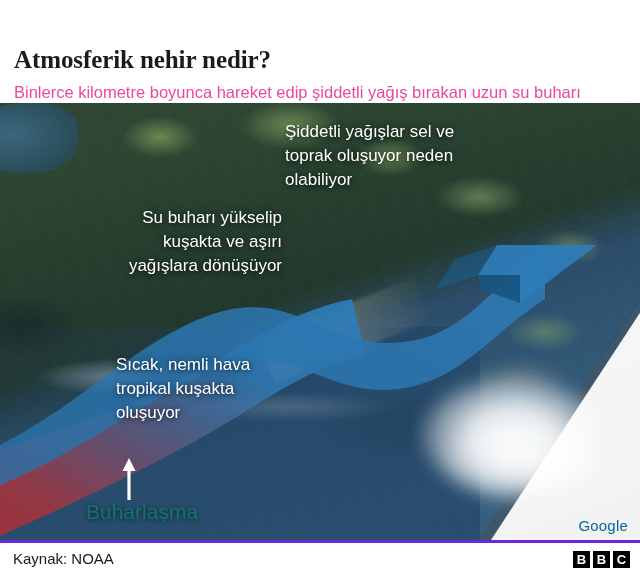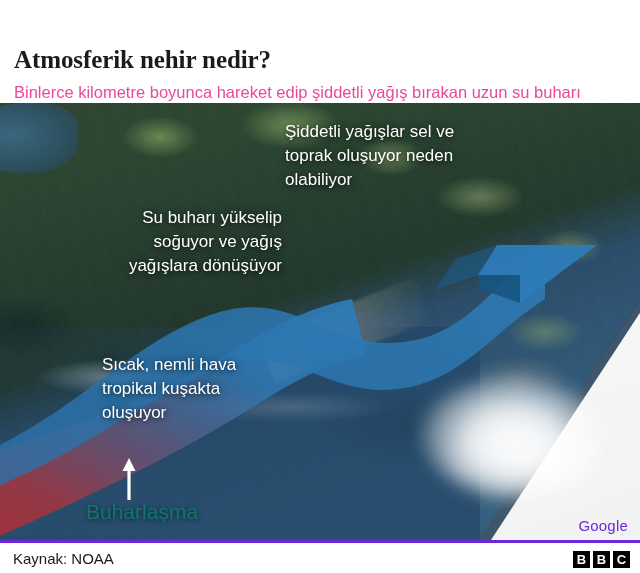--- a/index.html
+++ b/index.html
@@ -195,37 +195,37 @@
     pointer-events: none;
   }
 
   
   .google-wm {
     position: absolute;
     right: 12px;
     bottom: 6px;
     font-family: "Liberation Sans", sans-serif;
     font-size: 15px;
-    color: #6d28d9;
+    color: #0369a1;
     letter-spacing: .2px;
   }
 
   
   .annot {
     position: absolute;
     color: #ffffff;
     font-family: "Liberation Sans", sans-serif;
     font-size: 17px;
     line-height: 24px;
     text-shadow: 0 1px 4px rgba(0,0,0,.55), 0 0 10px rgba(0,0,0,.35);
     white-space: pre-line;
   }
   .annot-rain   { left: 285px; top: 17px;  text-align: left;  width: 250px; }
   .annot-vapour { left: 52px;  top: 103px; text-align: right; width: 230px; }
-  .annot-warm   { left: 102px; top: 250px; text-align: left;  width: 200px; }
+  .annot-warm   { left: 116px; top: 250px; text-align: left;  width: 200px; }
 
   .evap-label {
     position: absolute;
     left: 86px; top: 398px;
     color: #0f766e;
     font-size: 21px;
     line-height: 22px;
     text-shadow: 0 1px 4px rgba(0,0,0,.55);
   }
   .evap-arrow {
@@ -319,21 +319,21 @@
       <path d="M 497,142 L 597,142 L 520,200 L 520,172 L 478,172 Z" fill="#2d7cb8" opacity="0.95"></path>
 
       <path d="M 520,172 L 520,200 L 480,186 L 478,172 Z" fill="#17557f" opacity="0.9"></path>
       <path d="M 497,142 L 478,172 L 436,186 L 455,156 Z" fill="#1b5e91" opacity="0.55"></path>
     </svg>
 
     <div class="annot annot-rain">Şiddetli yağışlar sel ve
 toprak oluşuyor neden
 olabiliyor</div>
     <div class="annot annot-vapour">Su buharı yükselip
-soğuyor ve yağış
+kuşakta ve aşırı
 yağışlara dönüşüyor</div>
     <div class="annot annot-warm">Sıcak, nemli hava
 tropikal kuşakta
 oluşuyor</div>
 
     <svg class="evap-arrow" viewBox="0 0 14 42">
       <path d="M7 0 L13.5 13 L8.6 13 L8.6 42 L5.4 42 L5.4 13 L0.5 13 Z" fill="#ffffff"></path>
     </svg>
     <div class="evap-label">Buharlaşma</div>
 

